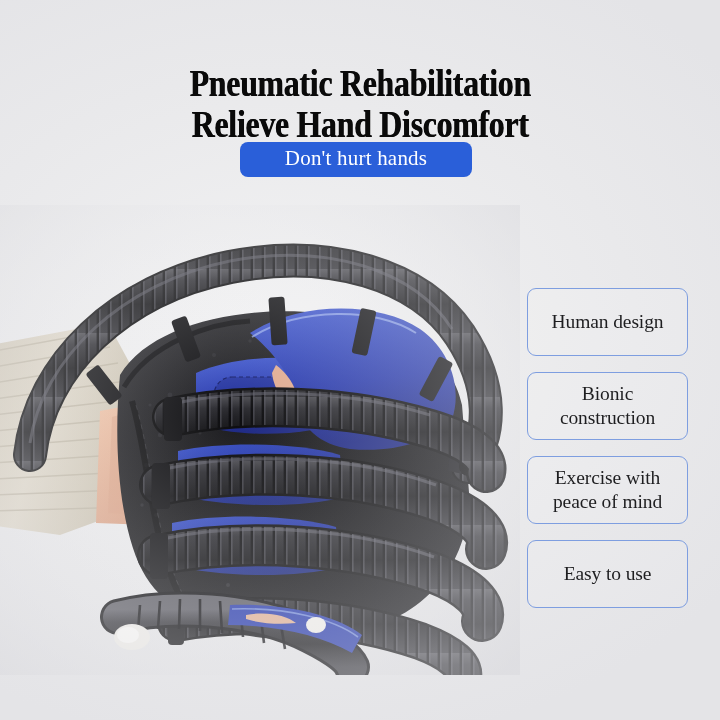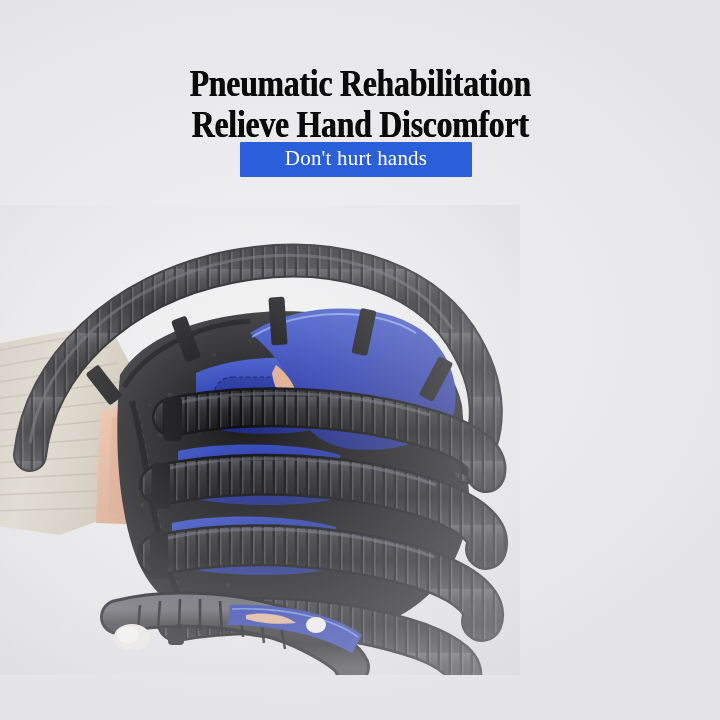--- a/index.html
+++ b/index.html
@@ -29,21 +29,21 @@
     text-shadow:0.6px 0 0 #0a0a0a;
     white-space:nowrap;
   }
   .headline .l2{display:block;margin-top:3px;}
 
   
   .pill{
     position:absolute;left:240px;top:142px;
     width:232px;height:35px;
     background:#2a5fd9;
-    border-radius:1px;
+    border-radius:8px;
     display:flex;align-items:center;justify-content:center;
     color:#ffffff;
     font-size:21px;
     letter-spacing:0.2px;
     box-sizing:border-box;
     padding-bottom:2px;
   }
 
   
   .cards{position:absolute;left:527px;top:288px;width:161px;}
@@ -289,14 +289,28 @@
 
   <h1 class="headline">
     <span class="l1">Pneumatic Rehabilitation</span>
     <span class="l2">Relieve Hand Discomfort</span>
   </h1>
 
   <div class="pill">
     <span>Don't hurt hands</span>
   </div>
 
+  <div class="cards">
+    <div class="card">
+      <span>Human design</span>
+    </div>
+    <div class="card">
+      <span>Bionic construction</span>
+    </div>
+    <div class="card">
+      <span>Exercise with peace of mind</span>
+    </div>
+    <div class="card">
+      <span>Easy to use</span>
+    </div>
+  </div>
 
 </div>
 
 </body></html>

